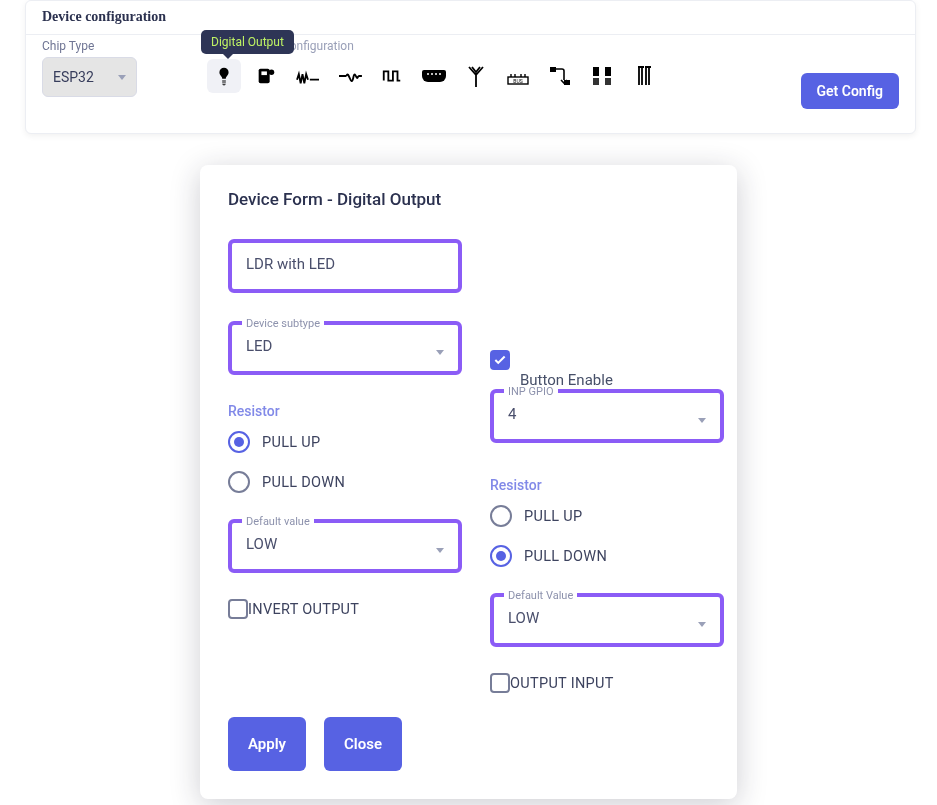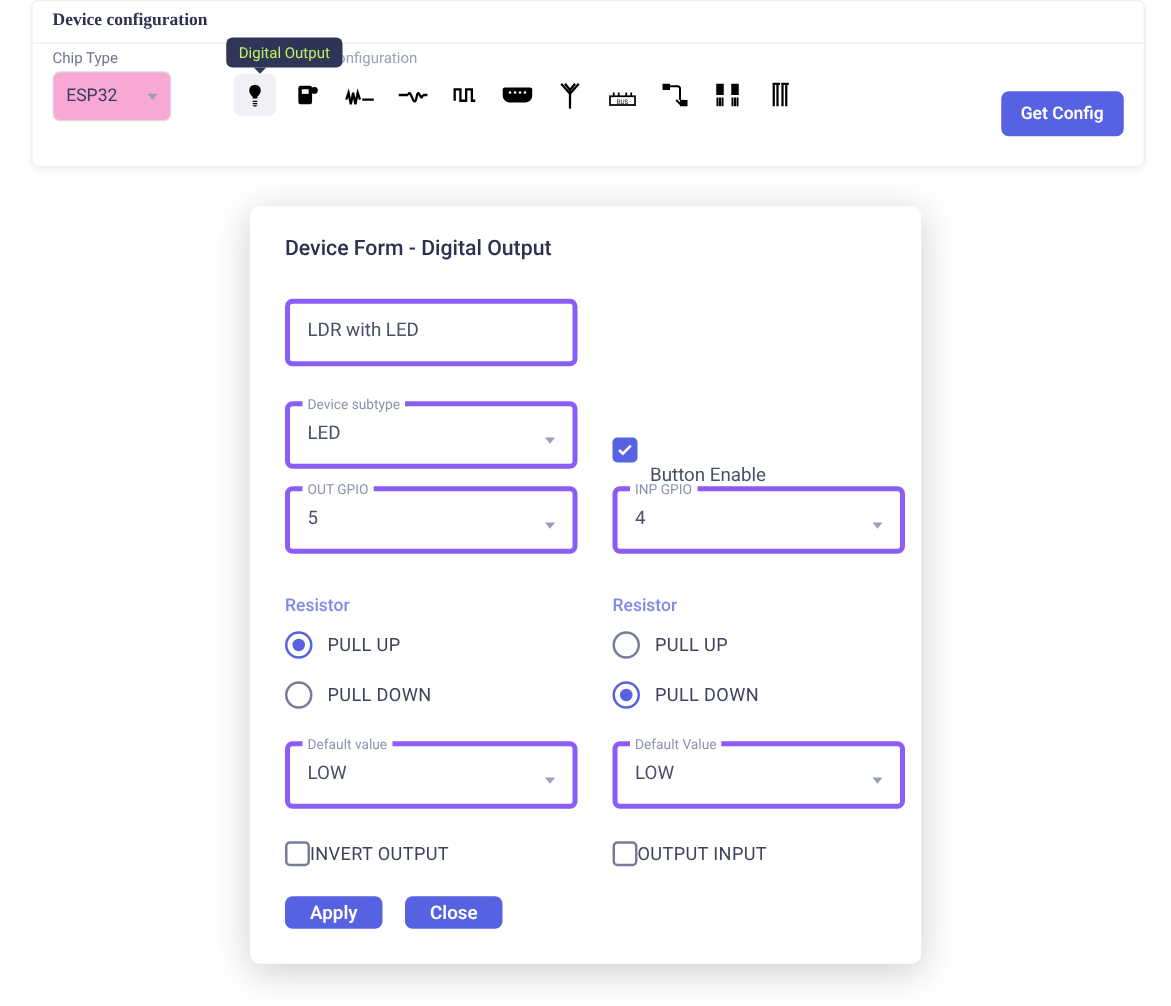--- a/index.html
+++ b/index.html
@@ -20,36 +20,36 @@
     border-bottom: 1px solid #eceef3;
     font-size: 14px;
     color: #2b314f;
     font-weight: 600;
     font-family: Liberation Serif, serif;
   }
   .top-body {
     display: flex;
     align-items: flex-start;
     padding: 4px 16px 0 16px;
-    gap: 50px;
+    gap: 70px;
     position: relative;
     height: 96px;
   }
   .chip-col { display:flex; flex-direction:column; gap:4px; }
   .chip-label { font-size: 12px; color: #6f7594; }
   .chip-select {
     display:flex; align-items:center; justify-content:space-between;
     width: 95px; height: 40px;
     border: 1px solid #d9dbe6;
     border-radius: 6px;
     padding: 0 10px;
     font-size: 14px;
     color: #373d5c;
     cursor: pointer;
-    background:#f9a8d4;
+    background:#e5e5e5;
   }
   .chevron { width:0;height:0;border-left:4px solid transparent;border-right:4px solid transparent;border-top:5px solid #9aa0b8; }
 
   .config-col { display:flex; flex-direction:column; gap:6px; position:relative; }
   .newcfg-label { font-size: 12px; color: #9aa0b8; margin-left:4px; }
   .icon-row { display:flex; gap:8px; align-items:center; }
   .icon-btn {
     width:34px; height:34px;
     display:flex; align-items:center; justify-content:center;
     border-radius:6px;
@@ -146,21 +146,21 @@
     display:flex; align-items:center; justify-content:center;
   }
   .radio-ring.sel { border-color:#5762e3; }
   .radio-dot { width:10px; height:10px; border-radius:50%; background:#5762e3; }
   .radio-label { font-size:14.5px; color:#3d435f; letter-spacing:0.3px; }
 
   .inv-row { display:flex; align-items:center; margin-top:6px; margin-bottom:24px; }
 
   .btn-row { display:flex; gap:18px; }
   .btn {
-    height:26px; padding:0 20px;
+    height:54px; padding:0 20px;
     background:#5762e3;
     color:#fff;
     border:none; border-radius:6px;
     font-size:15px; font-weight:600;
     cursor:pointer;
   }
 </style>
 </head>
 <body>
 
@@ -275,25 +275,20 @@
             <path d="M4 12 l5 5 L20 6"></path>
           </svg>
       </div>
       <span class="chk-label">Button Enable</span>
     </div>
   </div>
 
   <div class="two-col">
 
     <div class="col">
-      <div class="outlined-field sel">
-        <span class="legend">OUT GPIO</span>
-        <span class="value">5</span>
-        <span class="chevron"></span>
-      </div>
 
       <div class="section-label">Resistor</div>
 
       <div class="radio-row">
         <div class="radio-ring sel">
             <div class="radio-dot"></div>
           </div>
         <span class="radio-label">PULL UP</span>
       </div>
       <div class="radio-row" style="margin-bottom:26px;">

